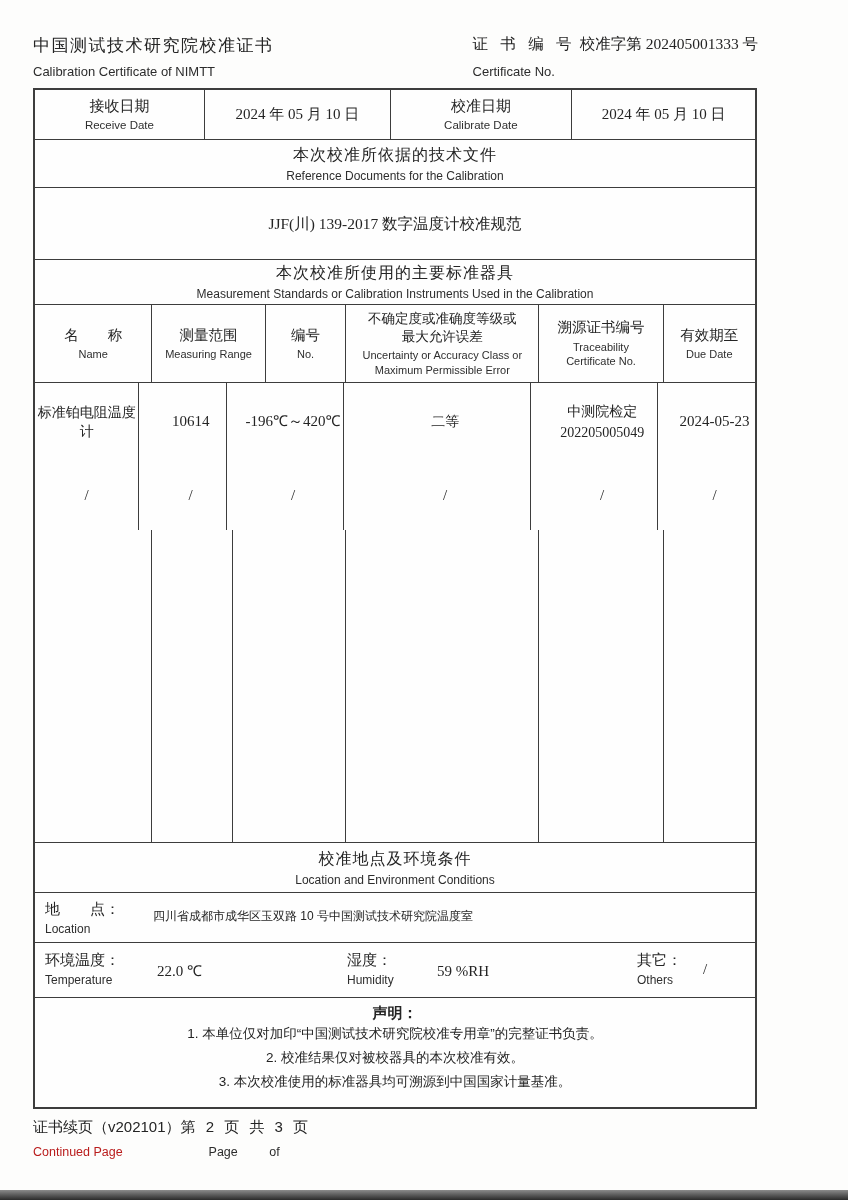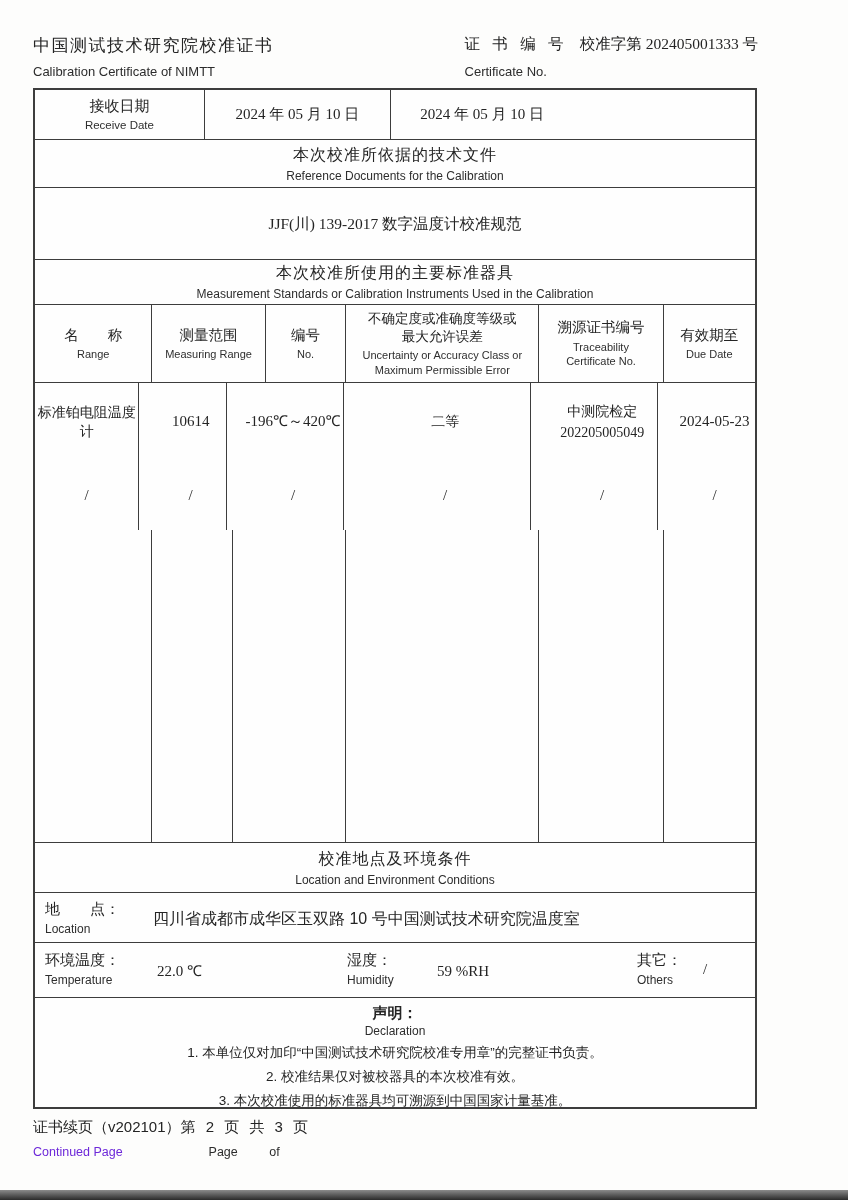--- a/index.html
+++ b/index.html
@@ -6,21 +6,21 @@
   body { background:#e8e8e8; font-family:"Liberation Sans", sans-serif; }
   .page {
     position:relative; width:848px; height:1200px; margin:0 auto;
     background:#fdfdfc; color:#242424; overflow:hidden;
   }
   
   .header { position:absolute; top:34px; left:33px; right:90px; display:flex; justify-content:space-between; }
   .h-left .cn { font-size:17px; letter-spacing:1.5px; font-weight:500; }
   .h-left .en { font-size:13px; margin-top:7px; color:#2c2c2c; }
   .h-right .cn { font-size:15.5px; font-weight:500; white-space:nowrap; }
-  .h-right .cn .lbl { letter-spacing:4px; margin-right:8px; }
+  .h-right .cn .lbl { letter-spacing:4px; }
   .h-right .cn .num { font-family:"Liberation Serif", serif; }
   .h-right .en { font-size:13px; margin-top:9px; color:#2c2c2c; }
   
   .doc-table { position:absolute; left:33px; top:88px; width:724px; border:2px solid #3d3d3d; background:#fefefe; }
   .row { display:flex; border-bottom:1.6px solid #3d3d3d; position:relative; }
   .row.no-bb { border-bottom:none;gap:16px; }
   .cell { border-right:1.6px solid #3d3d3d; display:flex; flex-direction:column; align-items:center; justify-content:center; text-align:center; overflow:hidden; }
   .cell:last-child { border-right:none; }
   .lab-cn { font-size:15px; font-weight:500; line-height:1.35; }
   .lab-en { font-size:11.5px; color:#2e2e2e; line-height:1.3; margin-top:2px; }
@@ -45,21 +45,21 @@
   .inl-lab .lab-cn { font-size:15px; text-align:left; }
   .inl-lab .lab-en { font-size:12px; text-align:left; margin-top:3px; }
   
   .decl { display:block; width:100%; text-align:center; padding:5px 16px; }
   .decl .d-cn { font-size:15px; font-weight:600; line-height:19px; }
   .decl .d-en { font-size:12px; line-height:19px; color:#2d2d2d; }
   .decl .d-item { font-size:13.5px; line-height:24px; }
   
   .footer { position:absolute; top:1118px; left:33px; right:90px; display:flex; }
   .f-left .cn { font-size:15px; }
-  .f-left .en { font-size:12.5px; margin-top:8px; color:#6d28d9; }
+  .f-left .en { font-size:12.5px; margin-top:8px; color:#b91c1c; }
   .f-right { margin-right:12px; }
   .f-right .cn { font-size:15px; letter-spacing:3px; }
   .f-right .en { font-size:12.5px; margin-top:8px; color:#2c2c2c; }
   .f-right .en .pg { margin-left:28px; }
   .f-right .en .of { margin-left:28px; }
   
   .scan-bar { position:absolute; left:0; right:0; bottom:0; height:10px;
     background:linear-gradient(to bottom,#8a8a8a,#2a2a2a); }
 </style>
 </head>
@@ -84,20 +84,24 @@
   <div class="doc-table">
 
     <div class="row rh50">
       <div class="cell cw1">
         <div class="lab-cn">接收日期</div>
         <div class="lab-en">Receive Date</div>
       </div>
       <div class="cell cw2">
         <div class="val">2024 年 05 月 10 日</div>
       </div>
+      <div class="cell cw3">
+        <div class="lab-cn">校准日期</div>
+        <div class="lab-en">Calibrate Date</div>
+      </div>
       <div class="cell cw4">
         <div class="val">2024 年 05 月 10 日</div>
       </div>
     </div>
 
     <div class="row rh48">
       <div class="cell sect" style="width:100%">
         <div class="t-cn">本次校准所依据的技术文件</div>
         <div class="t-en">Reference Documents for the Calibration</div>
       </div>
@@ -112,21 +116,21 @@
     <div class="row rh45">
       <div class="cell sect" style="width:100%">
         <div class="t-cn">本次校准所使用的主要标准器具</div>
         <div class="t-en">Measurement Standards or Calibration Instruments Used in the Calibration</div>
       </div>
     </div>
 
     <div class="row rh78 std-head">
       <div class="cell sc1">
         <div class="lab-cn">名　　称</div>
-        <div class="lab-en">Range</div>
+        <div class="lab-en">Name</div>
       </div>
       <div class="cell sc3">
         <div class="lab-cn">测量范围</div>
         <div class="lab-en">Measuring Range</div>
       </div>
       <div class="cell sc2">
         <div class="lab-cn">编号</div>
         <div class="lab-en">No.</div>
       </div>
       <div class="cell sc4">
@@ -203,21 +207,21 @@
         <div class="t-cn">校准地点及环境条件</div>
         <div class="t-en">Location and Environment Conditions</div>
       </div>
     </div>
 
     <div class="row rh50">
       <div class="inl-lab abs" style="left:10px;top:6px">
         <div class="lab-cn">地　　点：</div>
         <div class="lab-en">Location</div>
       </div>
-      <div class="abs lab-cn" style="left:118px;top:15px;font-weight:normal;font-size:16px">四川省成都市成华区玉双路 10 号中国测试技术研究院温度室</div>
+      <div class="abs lab-cn" style="left:118px;top:15px;font-weight:normal;font-size:12px">四川省成都市成华区玉双路 10 号中国测试技术研究院温度室</div>
     </div>
 
     <div class="row rh55">
       <div class="inl-lab abs" style="left:10px;top:7px">
         <div class="lab-cn">环境温度：</div>
         <div class="lab-en">Temperature</div>
       </div>
       <div class="abs val" style="left:122px;top:17px">22.0  ℃</div>
       <div class="inl-lab abs" style="left:312px;top:7px">
         <div class="lab-cn">湿度：</div>
@@ -227,21 +231,20 @@
       <div class="inl-lab abs" style="left:602px;top:7px">
         <div class="lab-cn">其它：</div>
         <div class="lab-en">Others</div>
       </div>
       <div class="abs val" style="left:668px;top:15px">/</div>
     </div>
 
     <div class="row rh109" style="border-bottom:none">
       <div class="decl">
         <div class="d-cn">声明：</div>
-        <div class="d-en">Declaration</div>
         <div class="d-item">1. 本单位仅对加印“中国测试技术研究院校准专用章”的完整证书负责。</div>
         <div class="d-item">2. 校准结果仅对被校器具的本次校准有效。</div>
         <div class="d-item">3. 本次校准使用的标准器具均可溯源到中国国家计量基准。</div>
       </div>
     </div>
 
   </div>
 
   <div class="footer">
     <div class="f-left">

